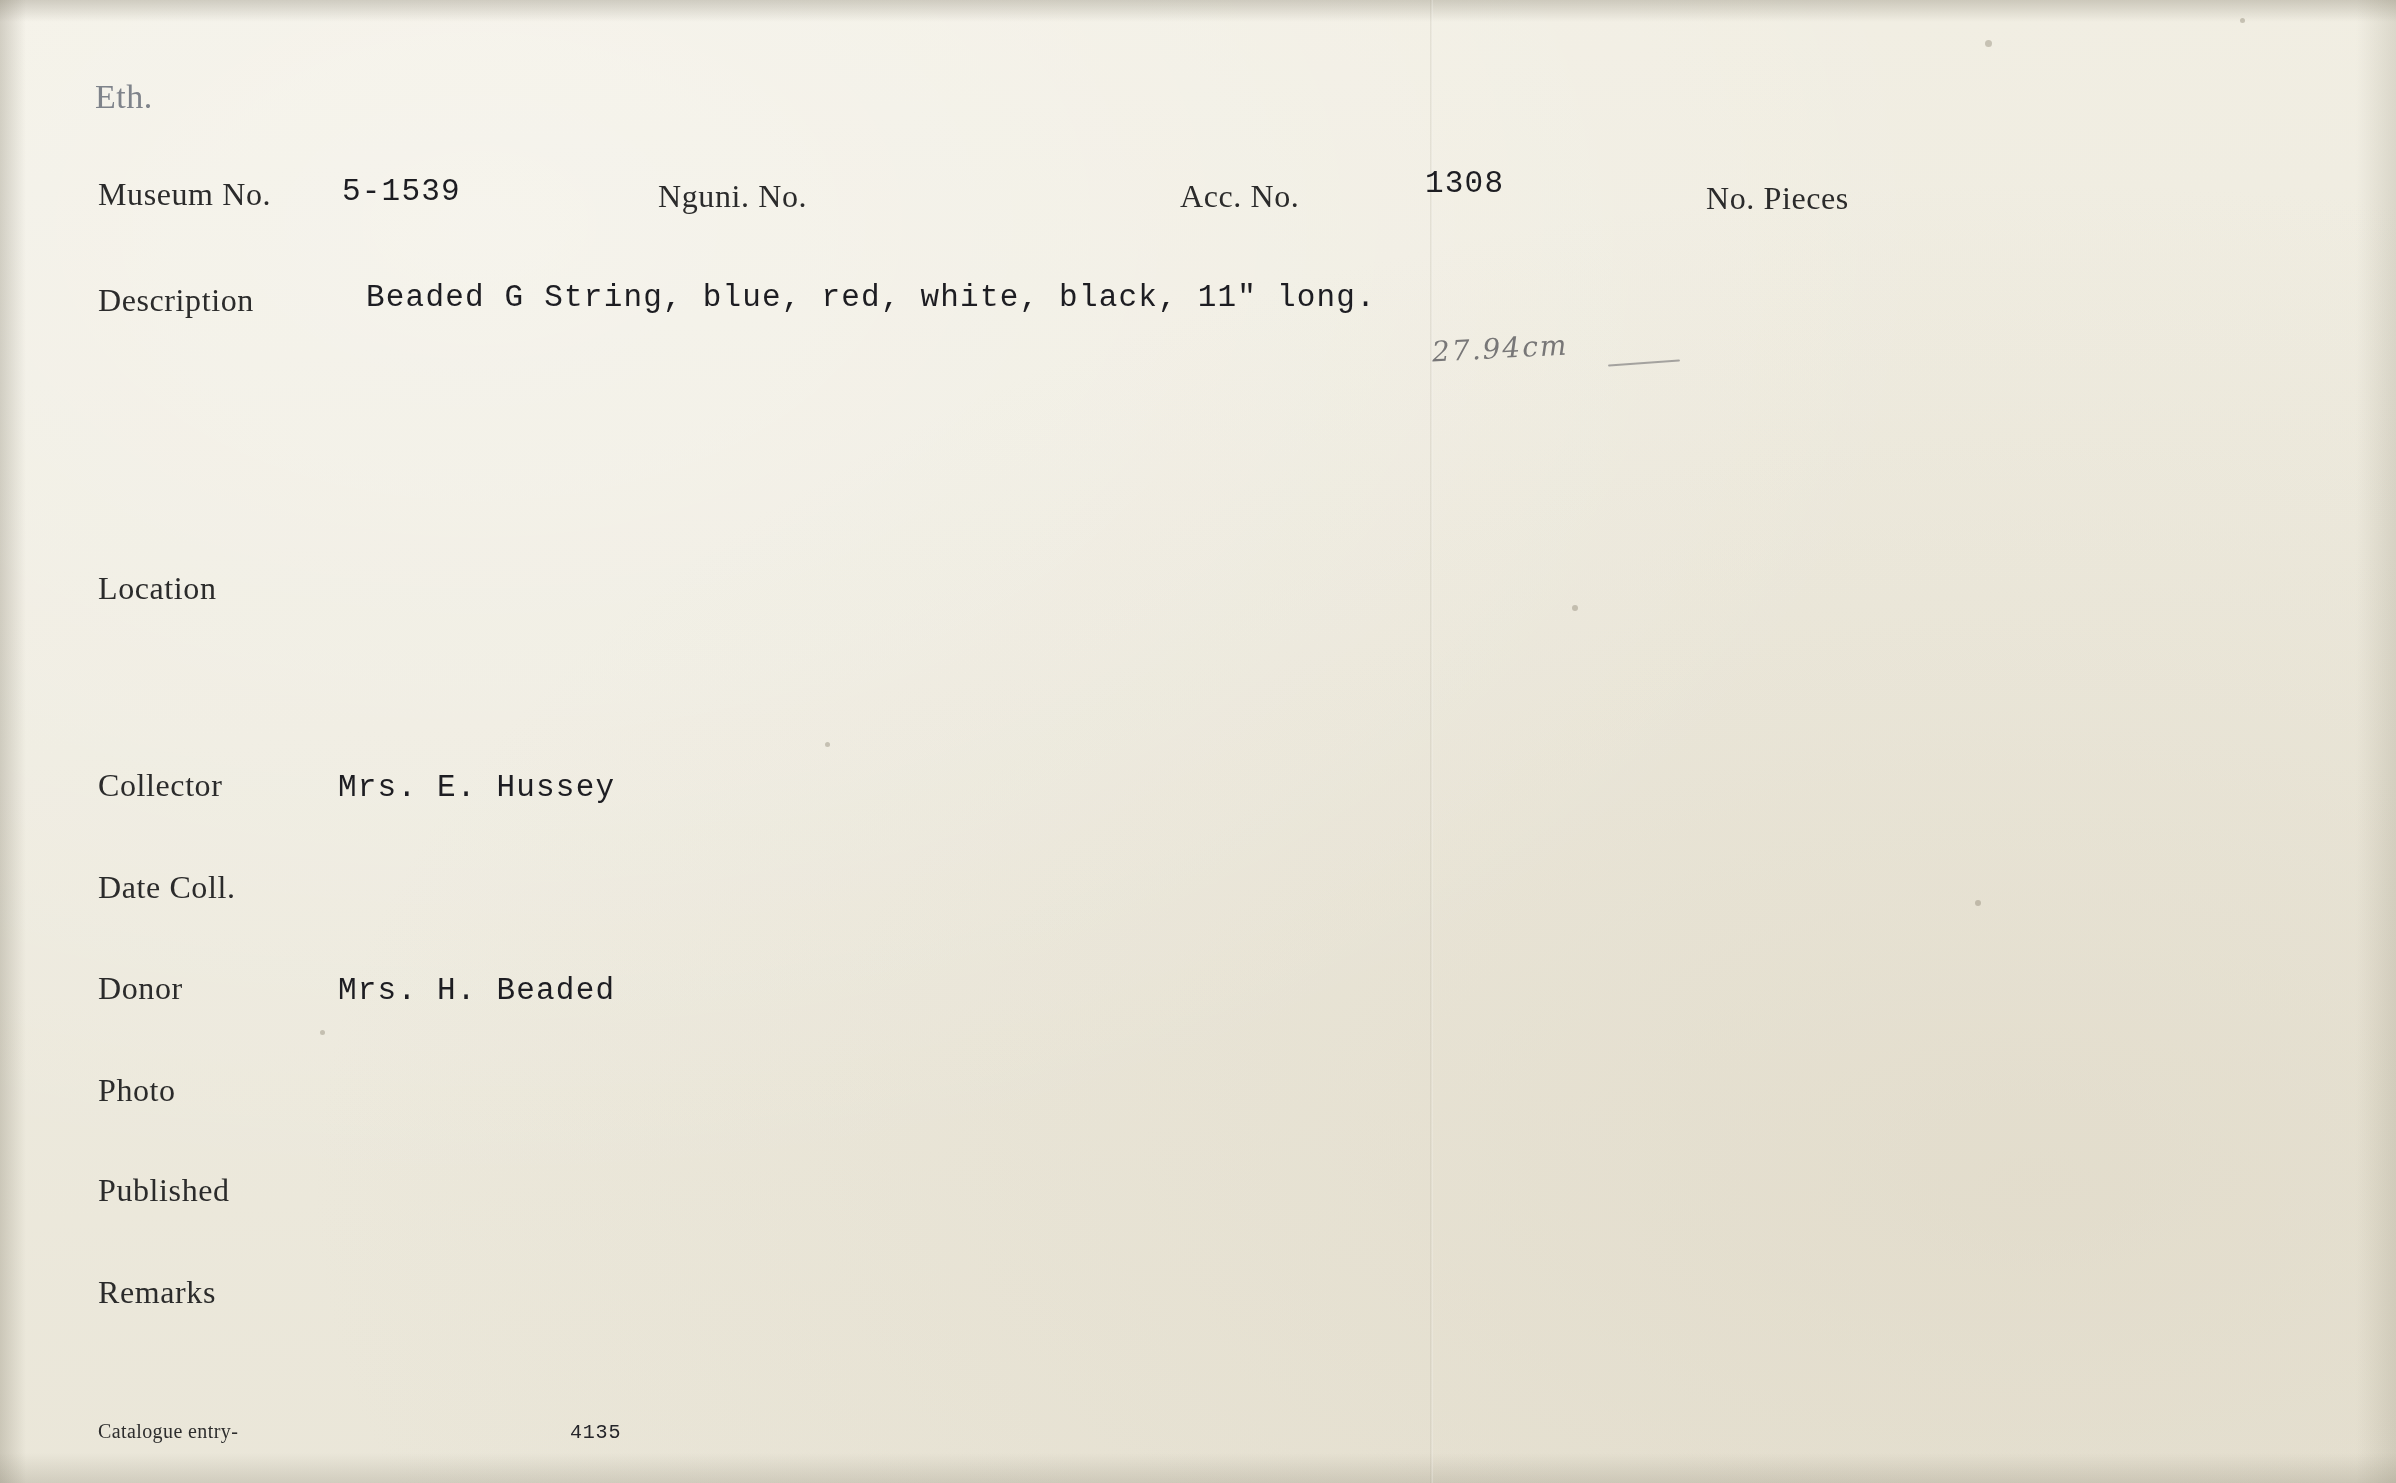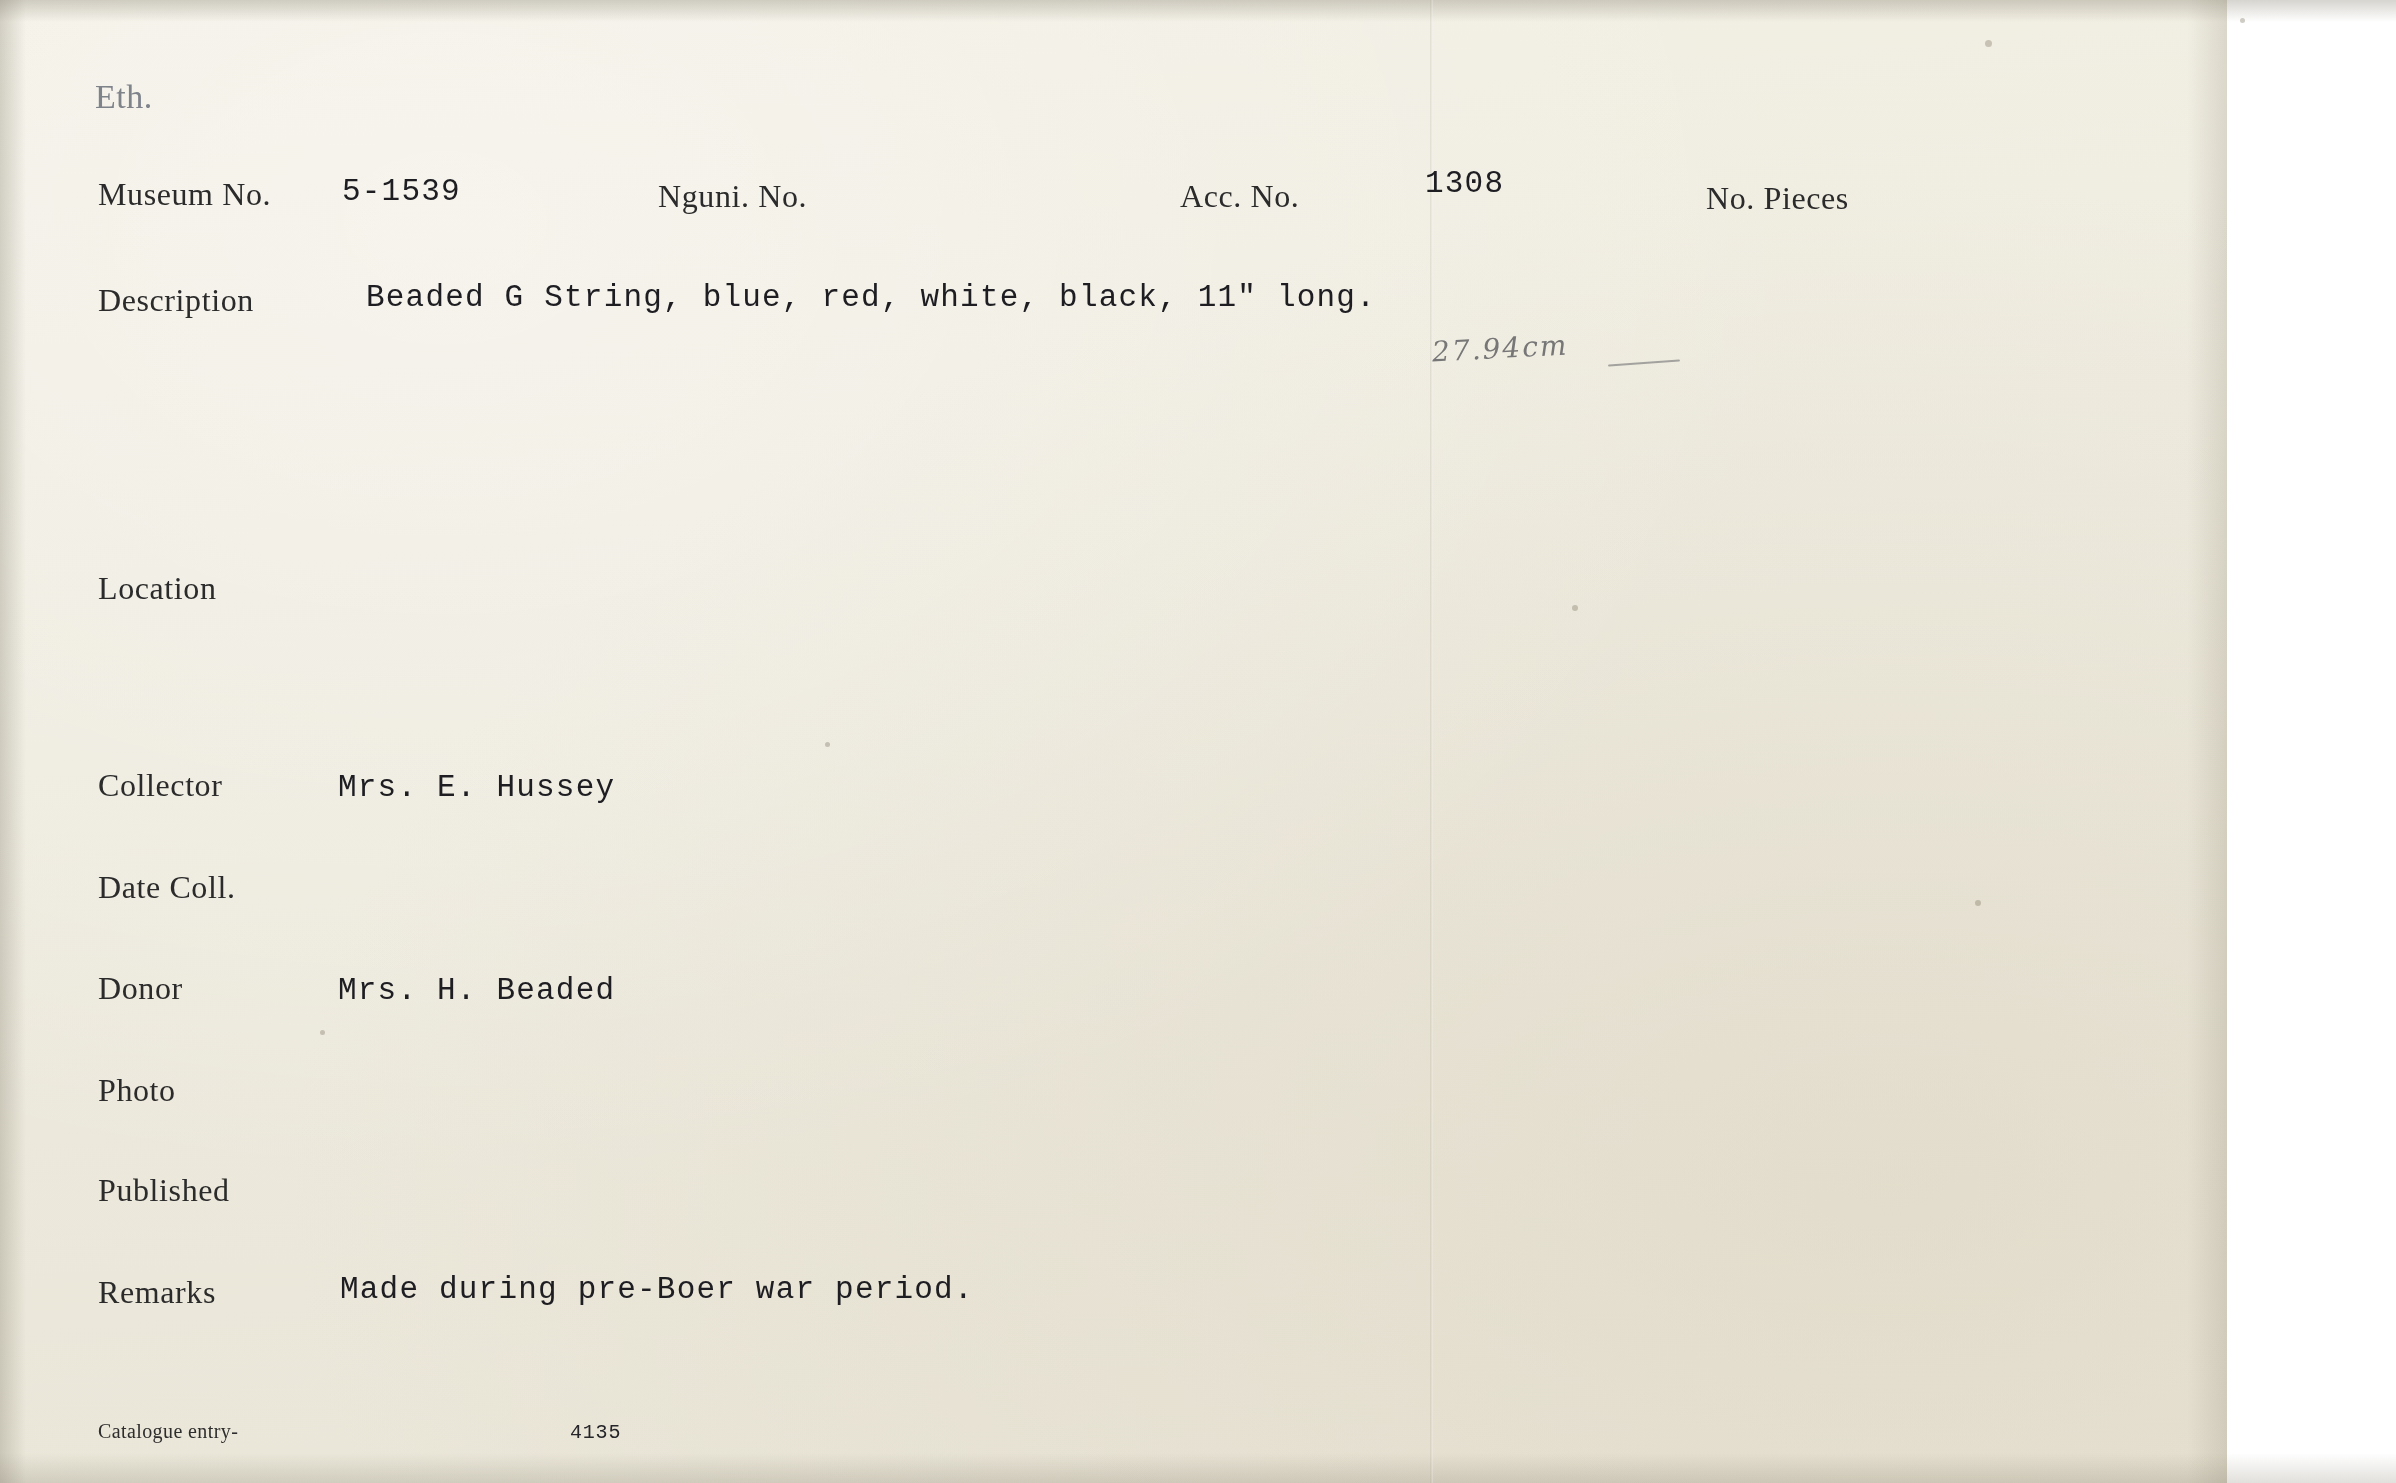--- a/index.html
+++ b/index.html
@@ -11,21 +11,21 @@
     width: 2396px;
     height: 1483px;
     overflow: hidden;
     font-family: "Liberation Serif", serif;
   }
 
   #card {
     position: absolute;
     left: 0;
     top: 0;
-    width: 2227px;
+    width: 2396px;
     height: 1483px;
     background: #efece0;
     background-image:
       radial-gradient(ellipse at 20% 15%, rgba(255,255,255,0.35) 0%, rgba(255,255,255,0) 55%),
       radial-gradient(ellipse at 85% 80%, rgba(214,205,184,0.40) 0%, rgba(214,205,184,0) 60%),
       linear-gradient(175deg, #f2efe4 0%, #eeebdf 45%, #e9e5d7 100%);
     box-sizing: border-box;
   }
 
   
@@ -172,18 +172,17 @@
   <div class="label" style="left:98px; top:970px;">Donor</div>
   <div class="typed" style="left:338px; top:973px;">Mrs. H. Beaded</div>
 
   <div class="label" style="left:98px; top:1072px;">Photo</div>
   <div class="typed" style="left:338px; top:1073px;"></div>
 
   <div class="label" style="left:98px; top:1172px;">Published</div>
   <div class="typed" style="left:338px; top:1173px;"></div>
 
   <div class="label" style="left:98px; top:1274px;">Remarks</div>
-  <div class="typed" style="left:340px; top:1272px;">Made during pre-Boer war period.</div>
 
   <div class="label-small" style="left:98px; top:1420px;">Catalogue entry-</div>
   <div class="typed-small" style="left:570px; top:1421px;">4135</div>
 
 </div>
 
 </body></html>

